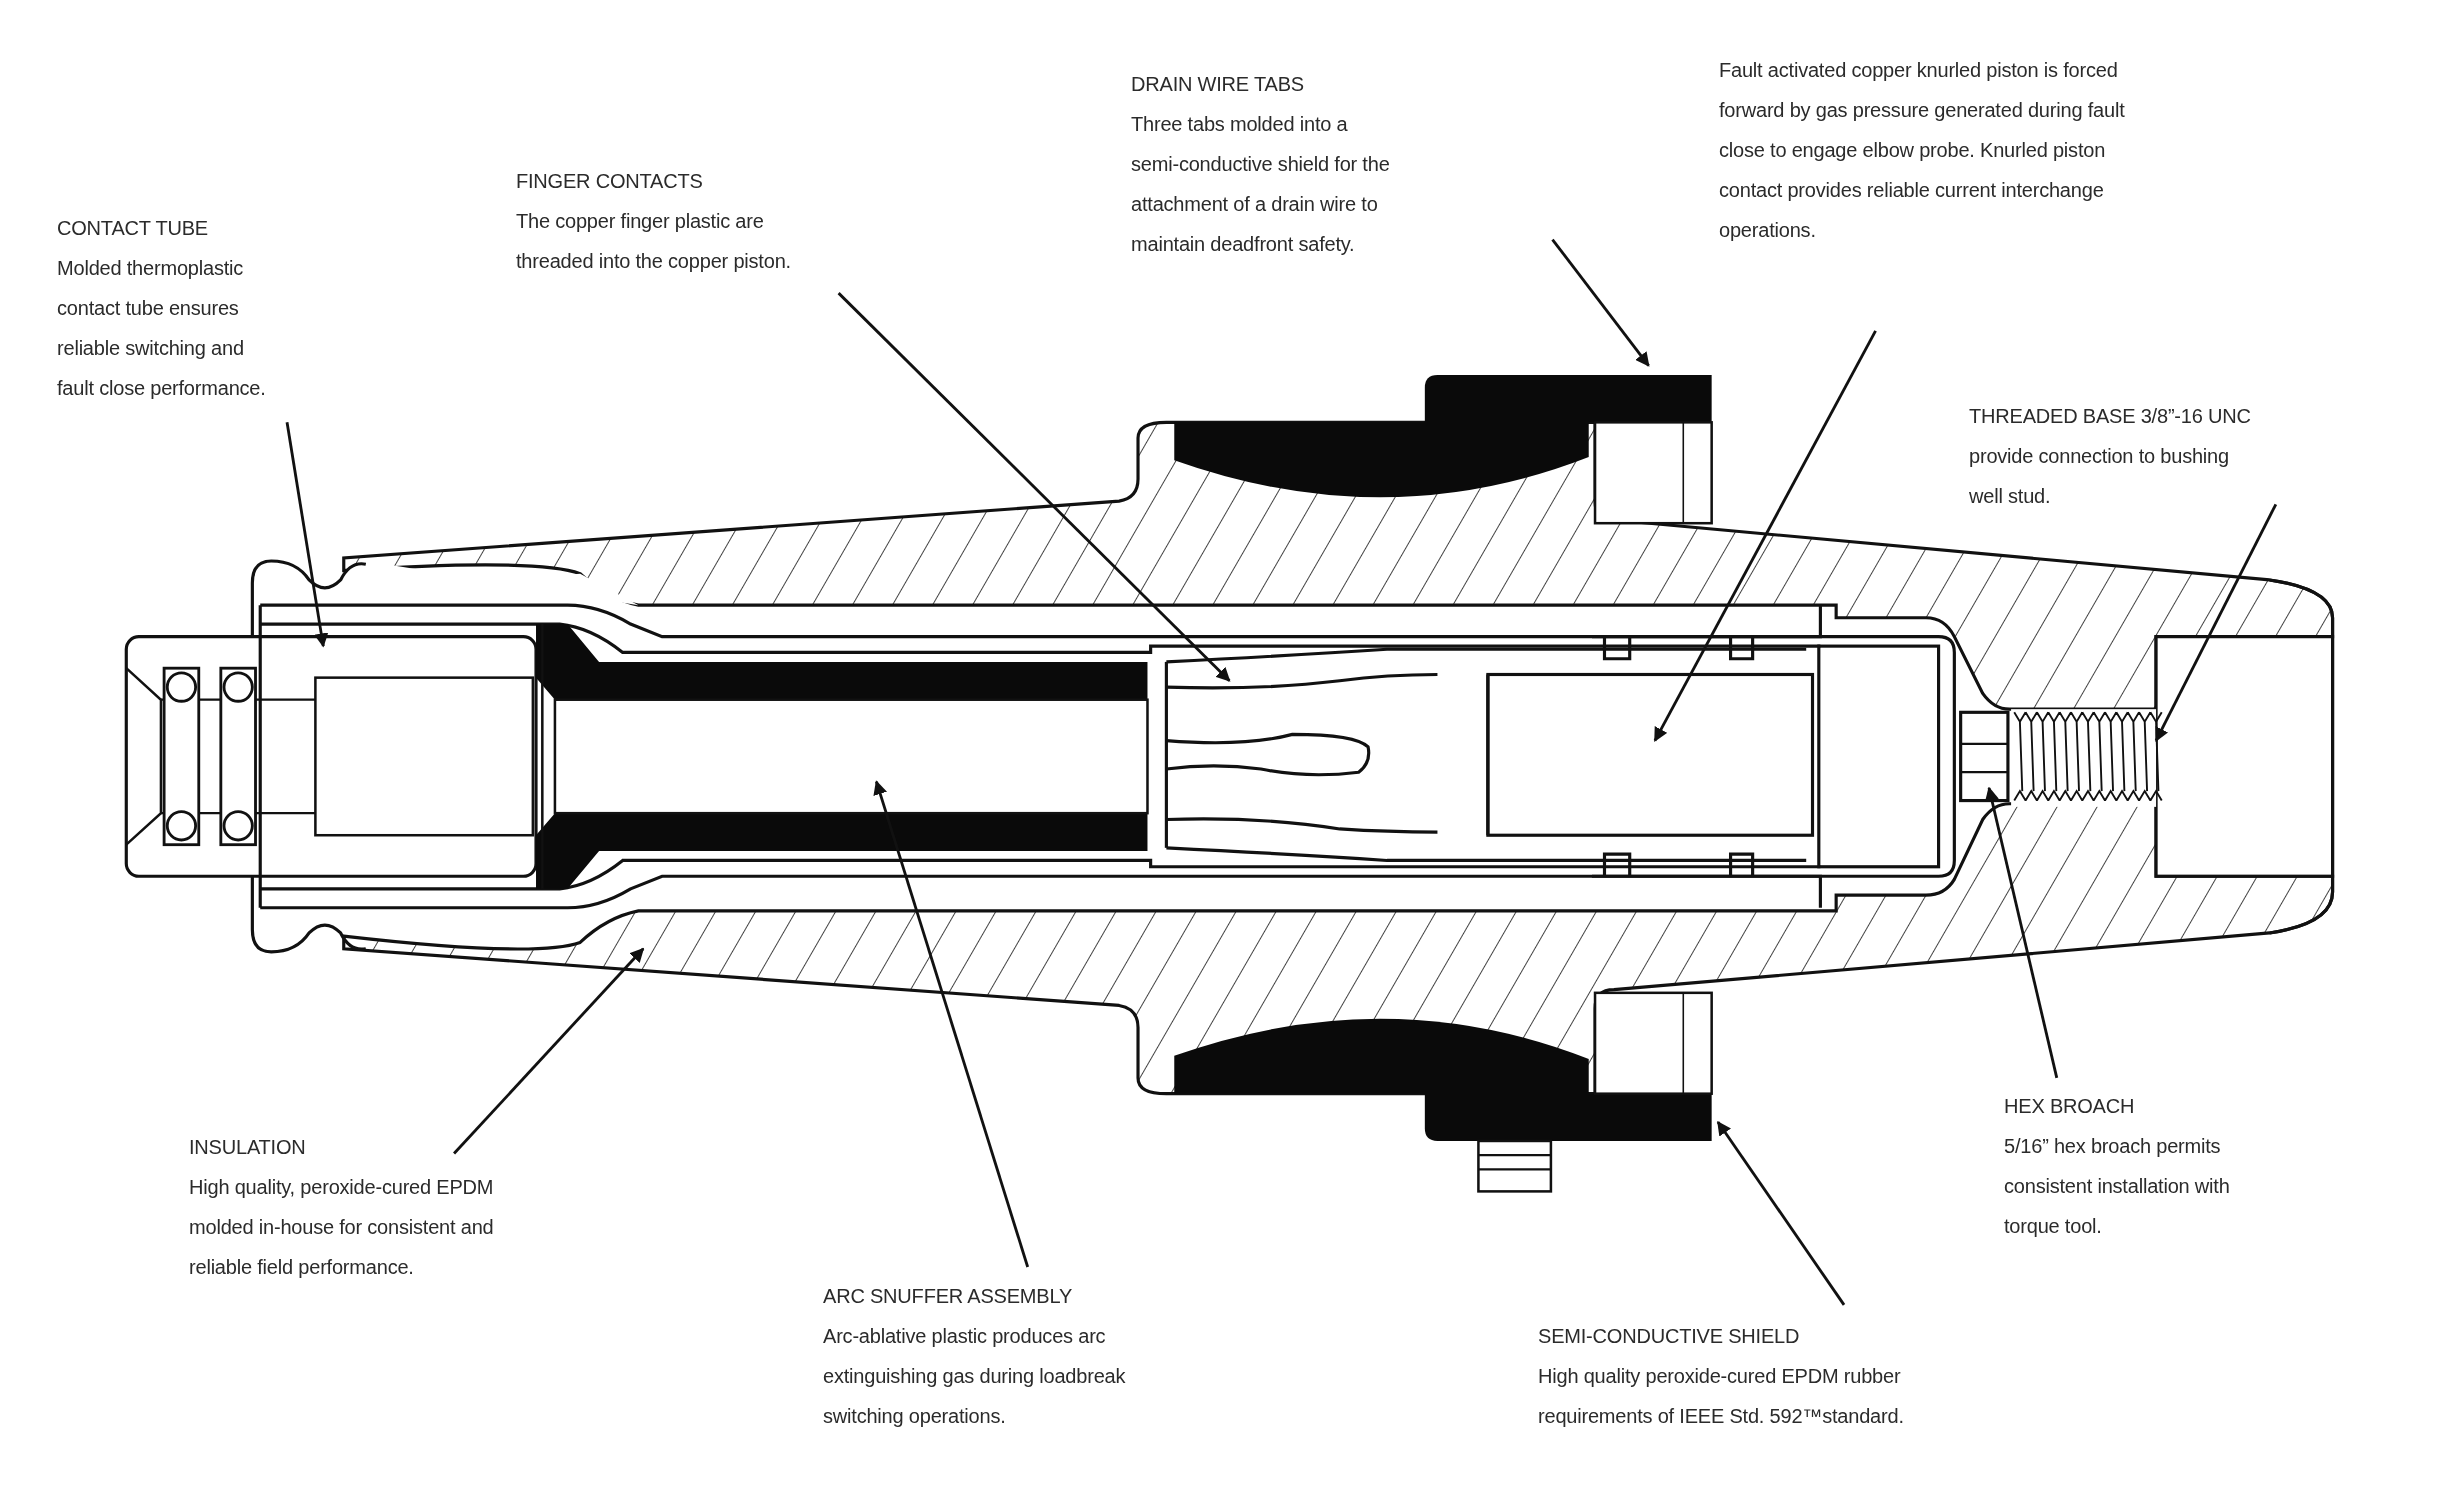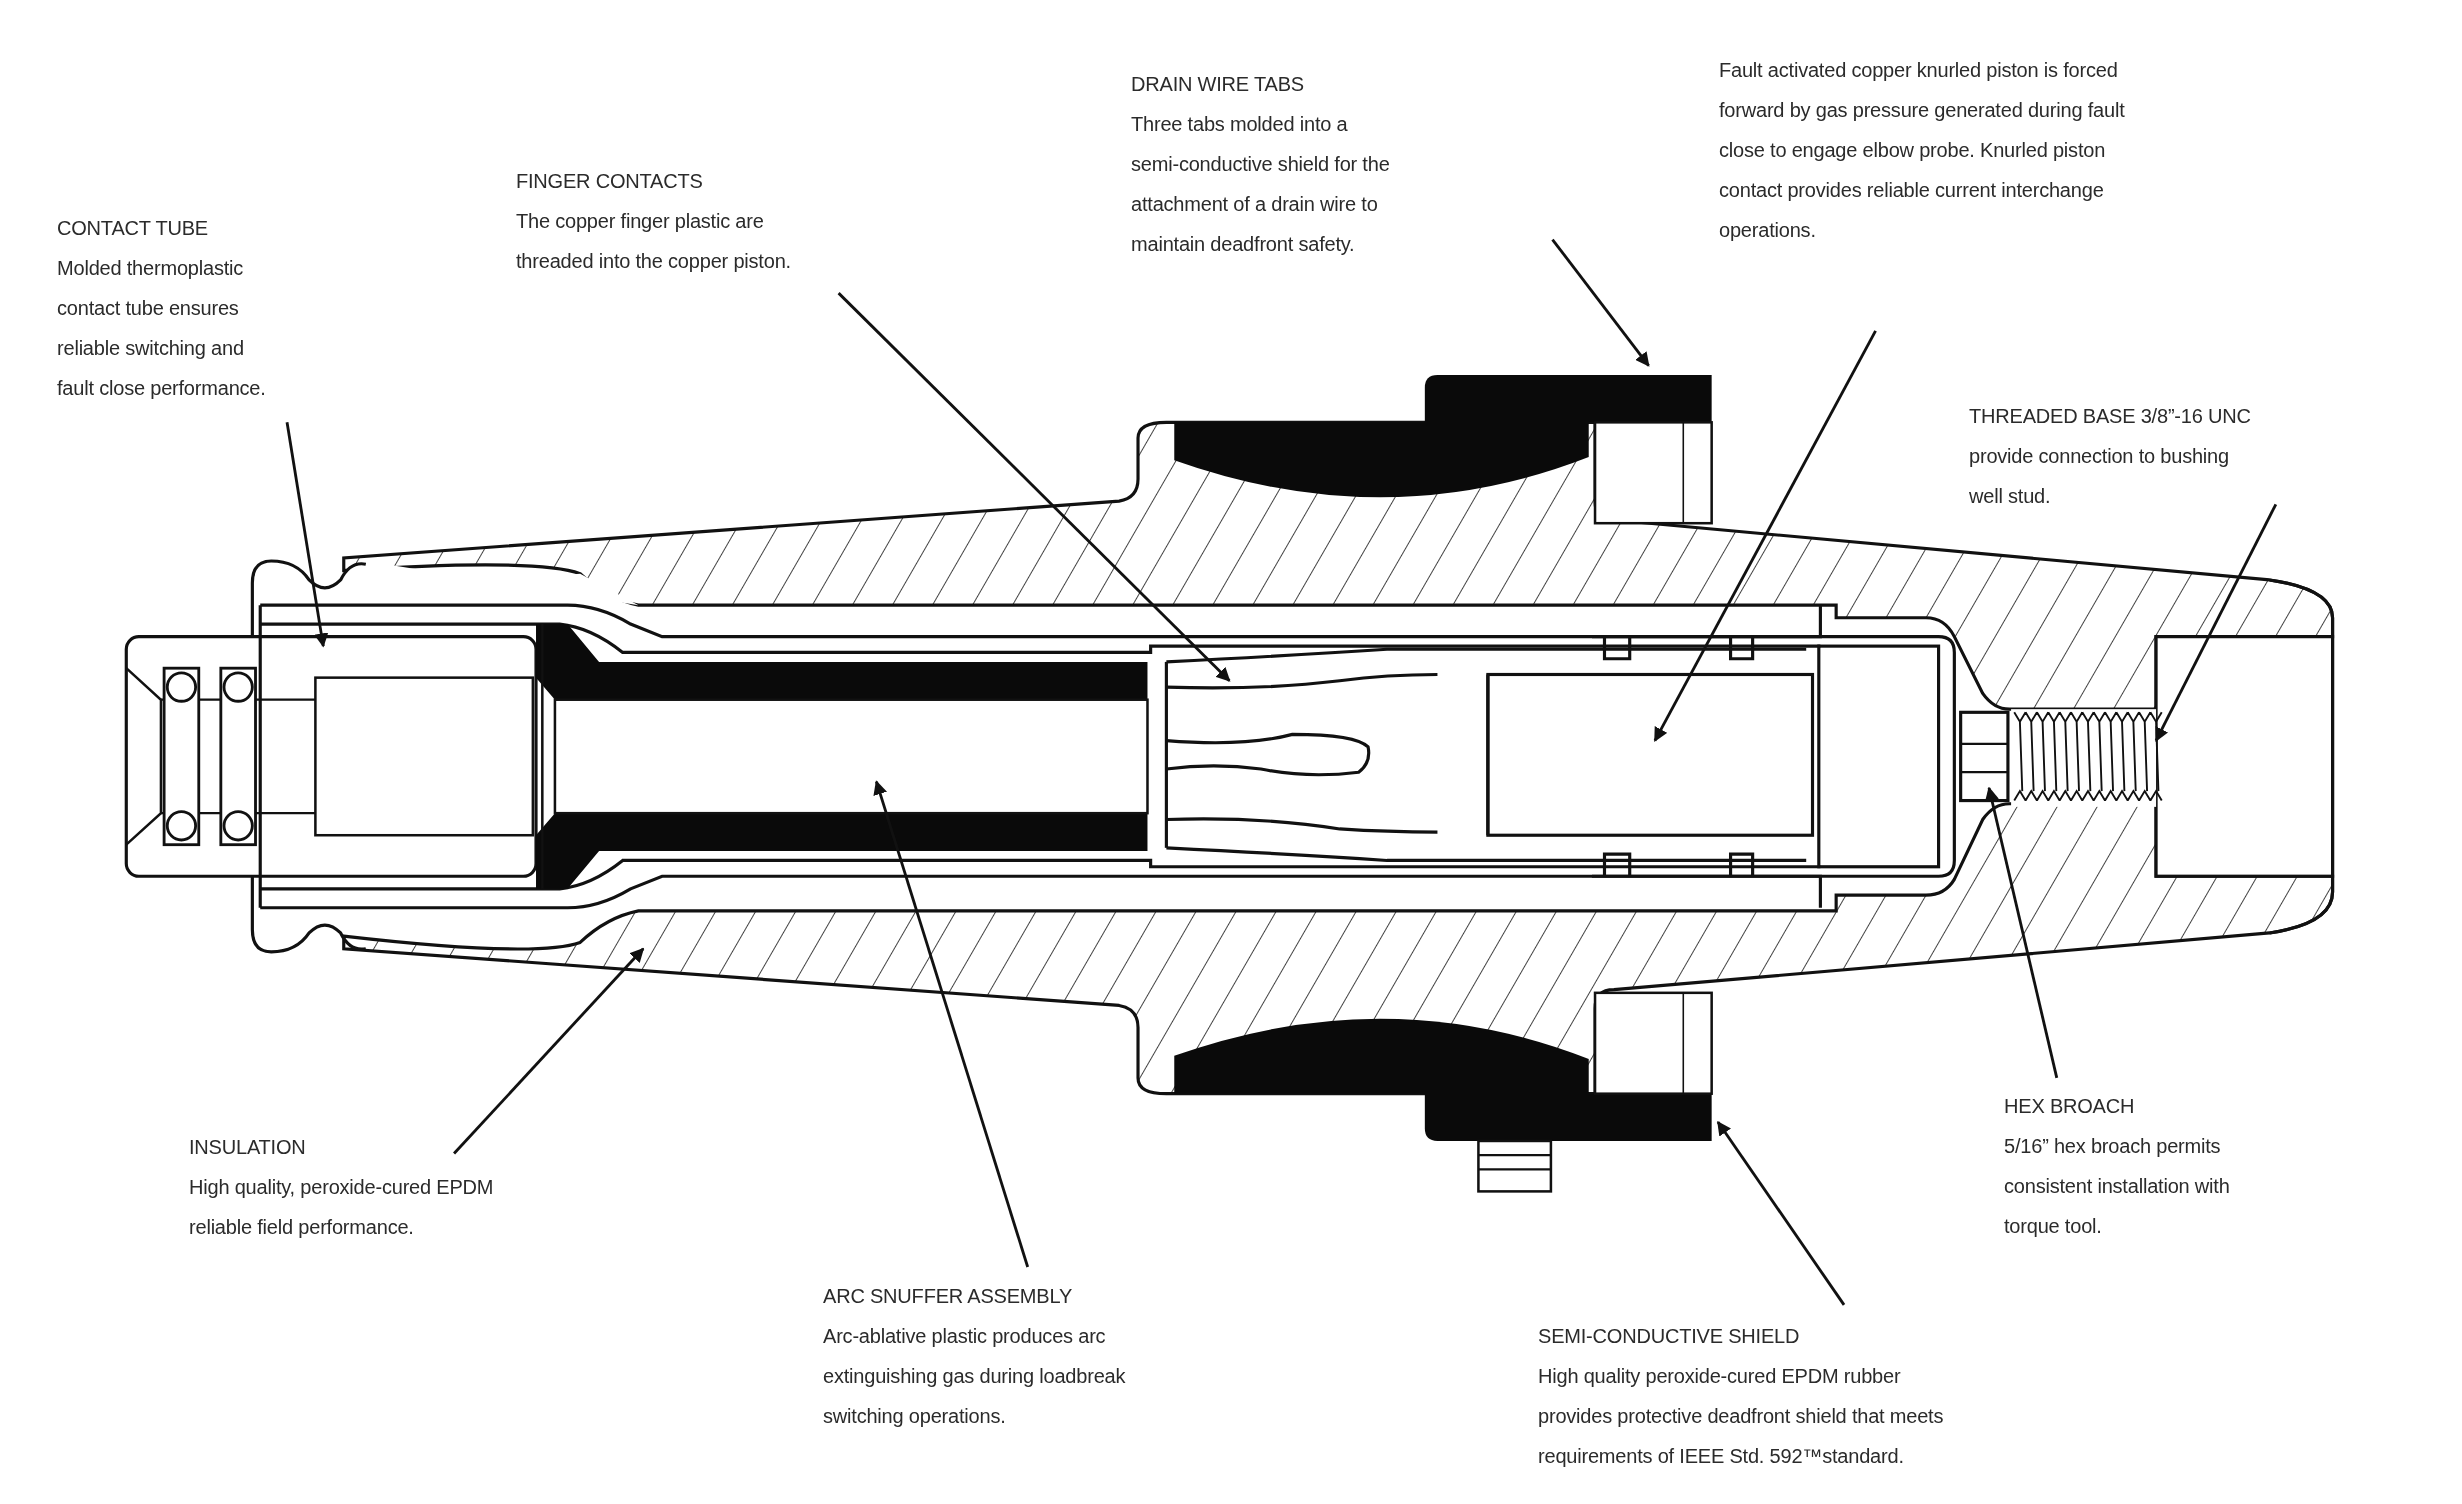--- a/index.html
+++ b/index.html
@@ -171,29 +171,29 @@
 <div class="callout" style="left:2004px; top:1086px;">
   <span class="ttl">HEX BROACH</span>
   <span class="ln">5/16” hex broach permits</span>
   <span class="ln">consistent installation with</span>
   <span class="ln">torque tool.</span>
 </div>
 
 <div class="callout" style="left:1538px; top:1316px;">
   <span class="ttl">SEMI-CONDUCTIVE SHIELD</span>
   <span class="ln">High quality peroxide-cured EPDM rubber</span>
-  <span class="ln">provides protective deadfront shield that meets</span>
   <span class="ln">requirements of IEEE Std. 592™standard.</span>
 </div>
 
 <div class="callout" style="left:823px; top:1276px;">
   <span class="ttl">ARC SNUFFER ASSEMBLY</span>
   <span class="ln">Arc-ablative plastic produces arc</span>
   <span class="ln">extinguishing gas during loadbreak</span>
   <span class="ln">switching operations.</span>
 </div>
 
 <div class="callout" style="left:189px; top:1127px;">
   <span class="ttl">INSULATION</span>
   <span class="ln">High quality, peroxide-cured EPDM</span>
+  <span class="ln">molded in-house for consistent and</span>
   <span class="ln">reliable field performance.</span>
 </div>
 
 
 </body></html>

